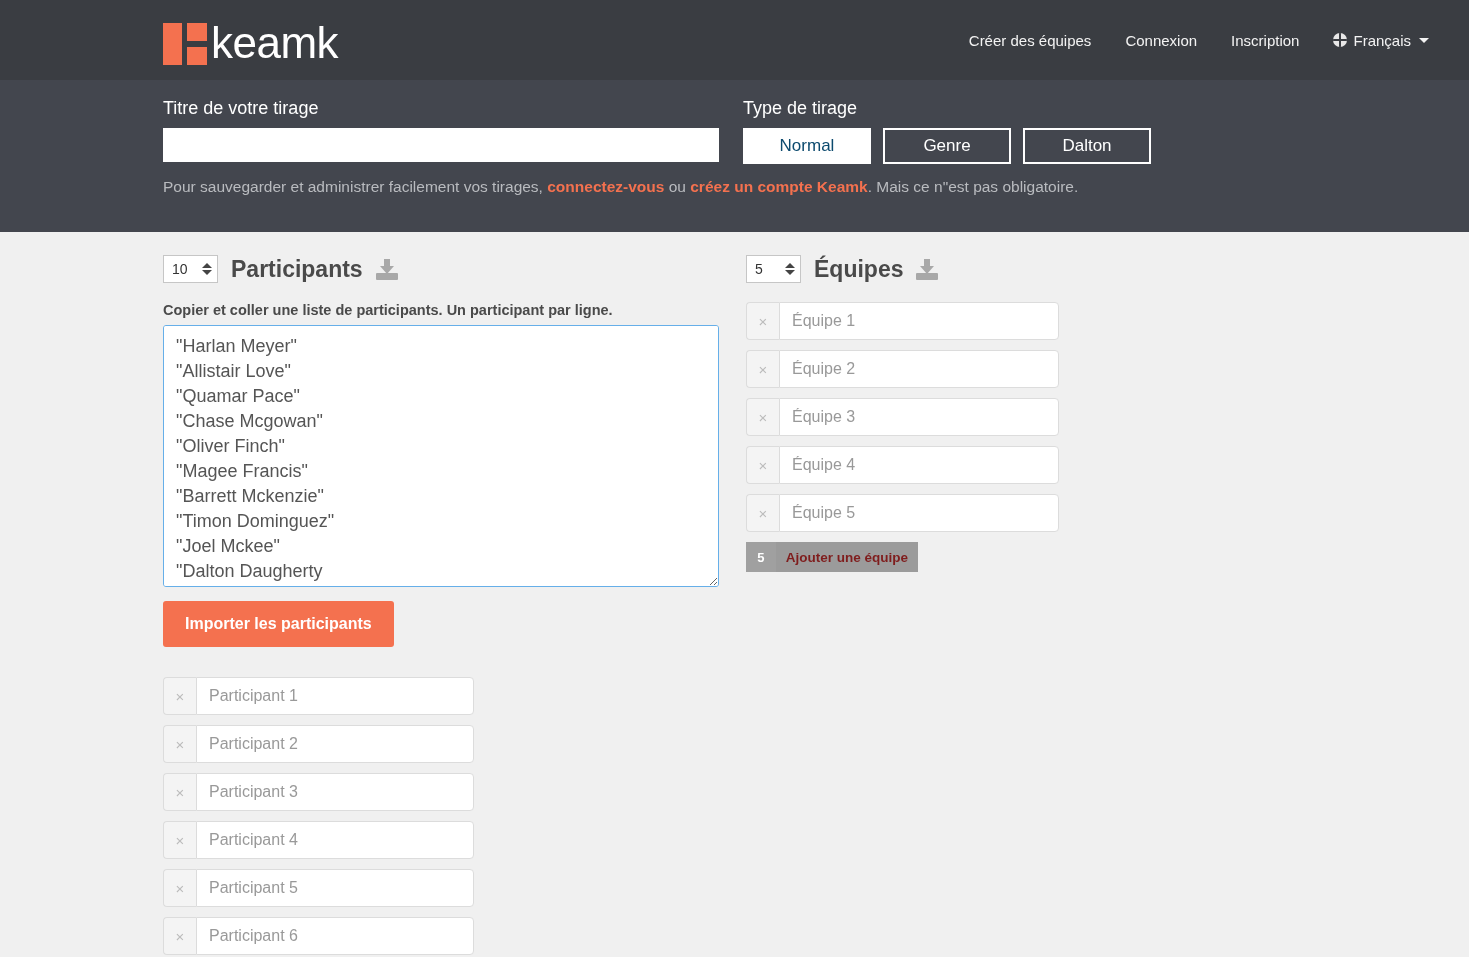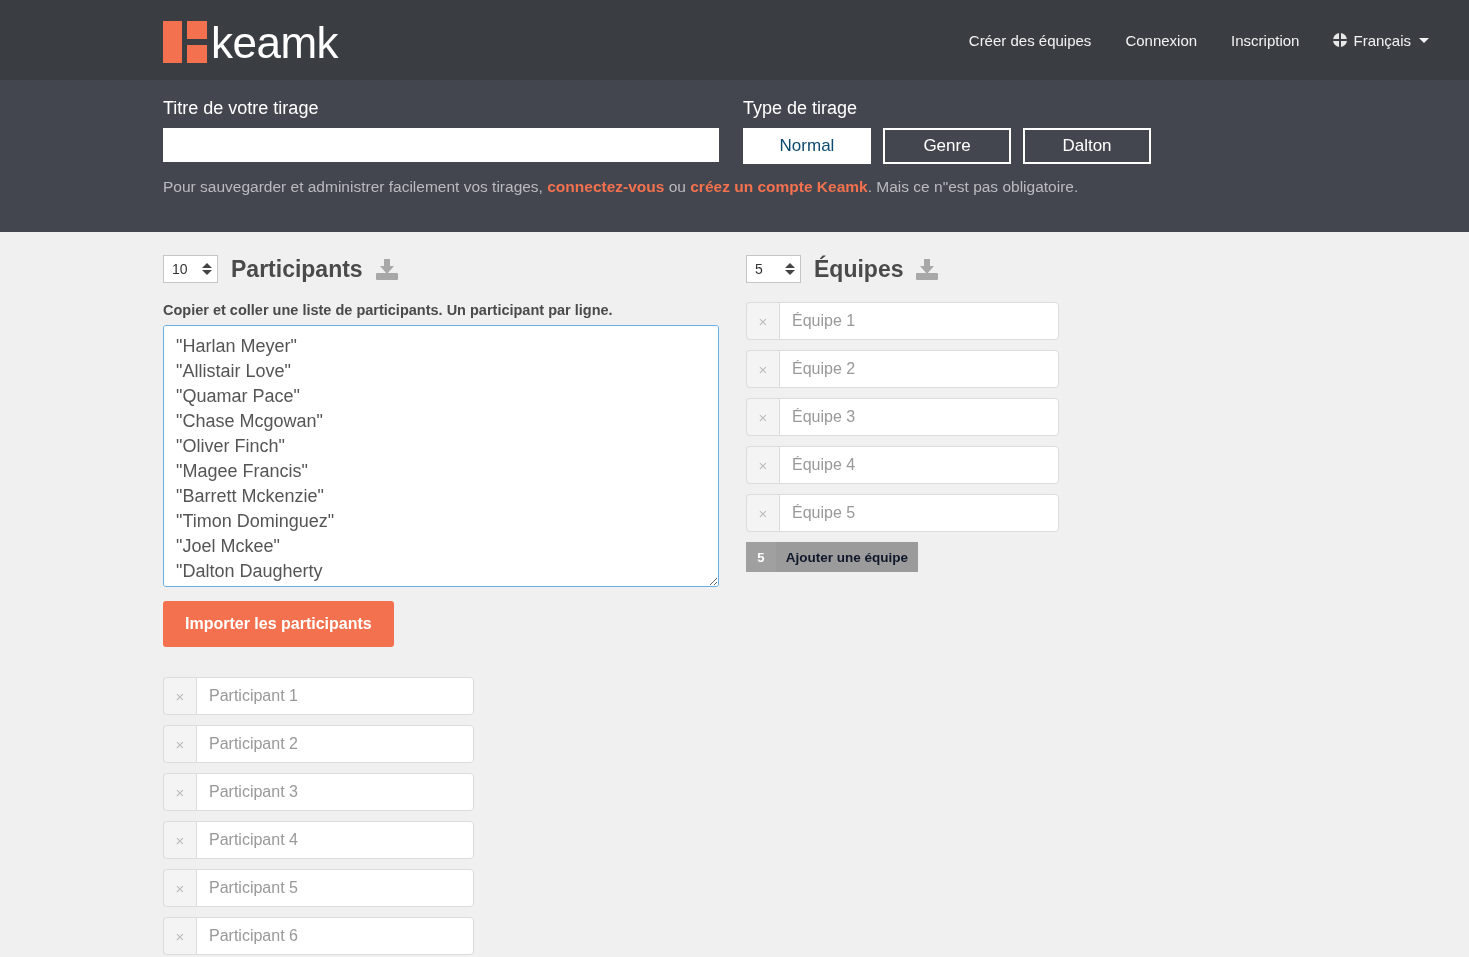--- a/index.html
+++ b/index.html
@@ -14,21 +14,21 @@
   }
 
   
   .navbar {
     height: 80px;
     background: #3a3d42;
     display: flex;
     align-items: center;
     padding: 0 40px 0 163px;
   }
-  .logo { display: flex; align-items: flex-start; margin-top: 6px; }
+  .logo { display: flex; align-items: flex-end; margin-top: 6px; }
   .logo-mark {
     width: 44px; height: 42px;
     position: relative;
     margin-right: 4px;
   }
   .logo-mark .bar-l {
     position: absolute; left: 0; top: 0;
     width: 19px; height: 42px;
     background: #f4714f;
   }
@@ -316,21 +316,21 @@
     color: #fff;
     font-size: 13px;
     font-weight: bold;
     display: flex;
     align-items: center;
     justify-content: center;
   }
   .add-team .label {
     flex: 1;
     background: #9b9b9b;
-    color: #0f172a;
+    color: #7f1d1d;
     font-size: 13.5px;
     font-weight: bold;
     display: flex;
     align-items: center;
     justify-content: center;
     padding: 0 10px;
     white-space: nowrap;
   }
 </style>
 </head>

